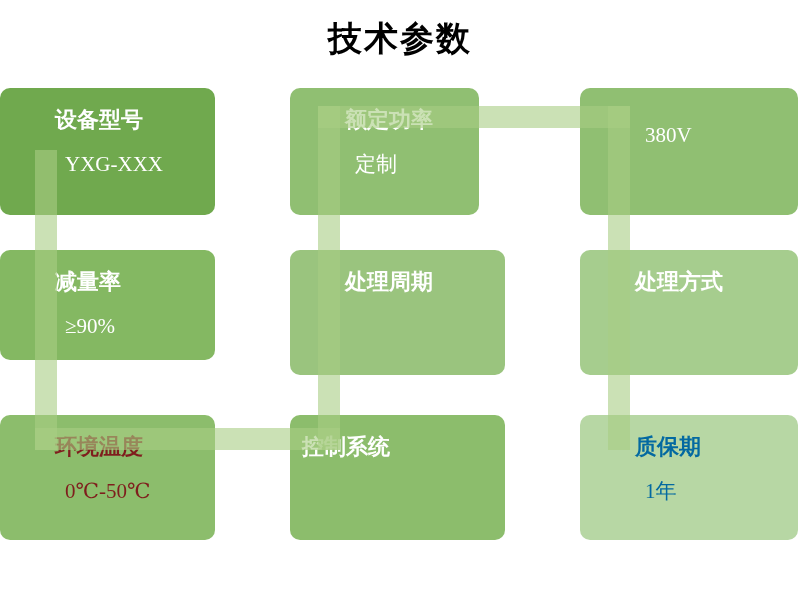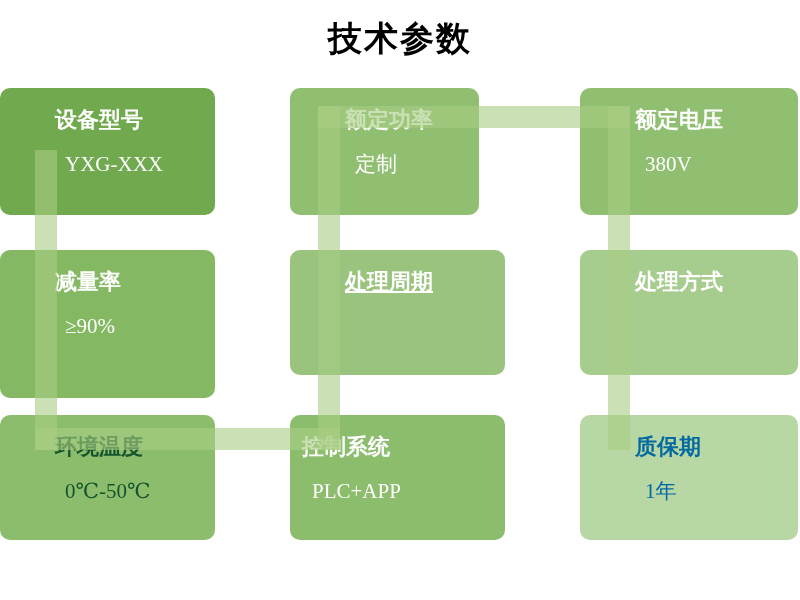--- a/index.html
+++ b/index.html
@@ -43,21 +43,21 @@
     font-size: 21px;
     font-weight: normal;
     margin-top: 16px;
     margin-left: 10px;
     line-height: 1.3;
   }
   
   .c0 { left: 0;   top: 88;  width: 215px; height: 127px; top: 88px;  }
   .c1 { left: 290px; top: 88px;  width: 189px; height: 127px; }
   .c2 { left: 580px; top: 88px;  width: 218px; height: 127px; }
-  .c3 { left: 0;     top: 250px; width: 215px; height: 148px; }
+  .c3 { left: 0;     top: 250px; width: 215px; height: 110px; }
   .c4 { left: 290px; top: 250px; width: 215px; height: 125px; }
   .c5 { left: 580px; top: 250px; width: 218px; height: 125px; }
   .c6 { left: 0;     top: 415px; width: 215px; height: 125px; }
   .c7 { left: 290px; top: 415px; width: 215px; height: 125px; padding-left: 12px; }
   .c8 { left: 580px; top: 415px; width: 218px; height: 125px; }
   
   .band {
     position: absolute;
     z-index: 5;
   }
@@ -84,45 +84,43 @@
     <div class="card-label">设备型号</div>
     <div class="card-value">YXG-XXX</div>
   </div>
 
   <div class="card c1" style="background: rgb(144, 191, 114); color: rgb(255, 255, 255);">
     <div class="card-label">额定功率</div>
     <div class="card-value">定制</div>
   </div>
 
   <div class="card c2" style="background: rgb(144, 191, 114); color: rgb(255, 255, 255);">
-    <div class="card-label">额定电压</div>
     <div class="card-value">380V</div>
   </div>
 
   <div class="card c3" style="background: rgb(132, 184, 98); color: rgb(255, 255, 255);">
     <div class="card-label">减量率</div>
     <div class="card-value">≥90%</div>
   </div>
 
-  <div class="card c4" style="background: rgb(154, 196, 126); color: rgb(255, 255, 255); text-decoration: underline;">
+  <div class="card c4" style="background: rgb(154, 196, 126); color: rgb(255, 255, 255);">
     <div class="card-label">处理周期</div>
   </div>
 
   <div class="card c5" style="background: rgb(166, 205, 142); color: rgb(255, 255, 255);">
     <div class="card-label">处理方式</div>
   </div>
 
-  <div class="card c6" style="background: rgb(140, 189, 108); color: #14532d; border-radius: 10px;">
+  <div class="card c6" style="background: rgb(140, 189, 108); color: #7f1d1d; border-radius: 10px;">
     <div class="card-label">环境温度</div>
     <div class="card-value">0℃-50℃</div>
   </div>
 
   <div class="card c7" style="background: rgb(140, 189, 108); color: rgb(255, 255, 255);">
     <div class="card-label">控制系统</div>
-    <div class="card-value">PLC+APP</div>
   </div>
 
   <div class="card c8" style="background: rgb(183, 215, 164); color: #0369a1;">
     <div class="card-label">质保期</div>
     <div class="card-value">1年</div>
   </div>
 
 </div>
 
 </body></html>

